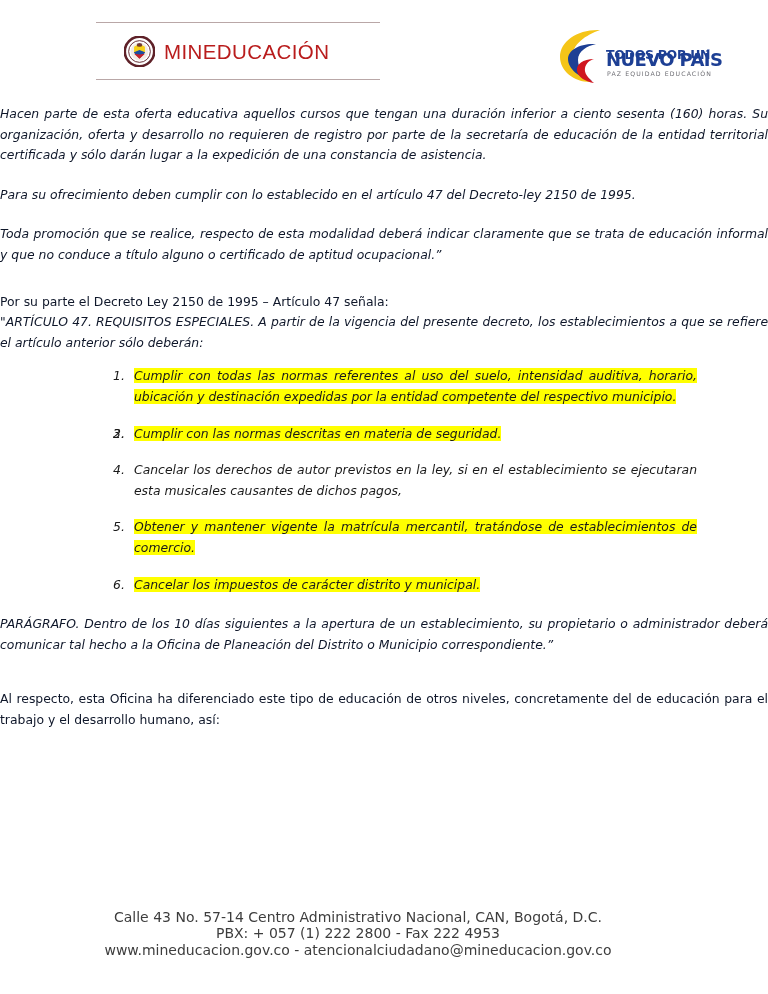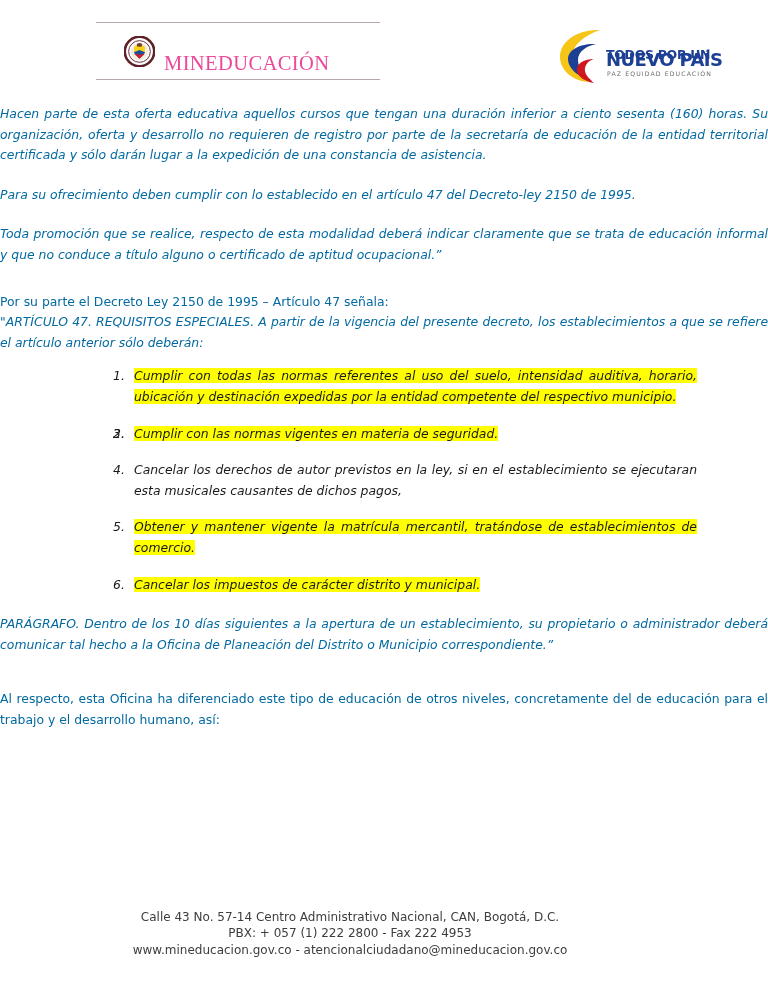--- a/index.html
+++ b/index.html
@@ -52,28 +52,27 @@
     position: absolute;
     left: 28px;
     top: 14px;
     width: 31px;
     height: 31px;
   }
   .logo-min .wordmark {
     position: absolute;
     left: 68px;
     top: 14px;
-    font-family: Liberation Serif, serif;
+    font-family: Liberation Sans, sans-serif;
     font-size: 20.5px;
     letter-spacing: 0.4px;
     font-weight: 400;
-    color: #ec4899;
+    color: #b91c1c;
     line-height: 31px;
     white-space: nowrap;
-    margin-top: 12px;
   }
 
   .logo-tpnp {
     position: absolute;
     left: 556px;
     top: 27px;
     width: 160px;
     height: 62px;
   }
   .logo-tpnp .swoosh {
@@ -123,21 +122,21 @@
     top: 104px;
     width: 768px;
   }
 
   p.para {
     margin: 0;
     font-family: "DejaVu Sans", sans-serif;
     font-size: 12.4px;
     line-height: 20.6px;
     text-align: justify;
-    color: #0369a1;
+    color: #0f172a;
   }
   p.italic { font-style: italic; }
 
   .quoted {
     margin-left: 112px;
     margin-right: 71px;
   }
   .flush {
     margin-left: 72px;
     margin-right: 71px;
@@ -181,26 +180,26 @@
   ol.reqs > li .li-text.hl {
     background-color: #ffff00;
     box-decoration-break: clone;
     margin-top: 44px;
     -webkit-box-decoration-break: clone;
   }
 
   
   .footer {
     position: absolute;
-    left: 0;
+    left: 8px;
     bottom: 36px;
     width: 700px;
     text-align: center;
     font-family: "DejaVu Sans", sans-serif;
-    font-size: 12px;
+    font-size: 14px;
     line-height: 16.5px;
     color: #3d3d3d;
   }
   .footer div { white-space: nowrap; }
 </style>
 </head>
 <body>
 
 <div class="page">
 
@@ -259,21 +258,21 @@
     <ol class="reqs">
       <li>
         <span class="num">1.</span>
         <span class="li-text hl">Cumplir con todas las normas referentes al uso del suelo, intensidad auditiva, horario, ubicación y destinación expedidas por la entidad competente del respectivo municipio.</span>
       </li>
       <li>
         <span class="num">2.</span>
       </li>
       <li>
         <span class="num">3.</span>
-        <span class="li-text hl">Cumplir con las normas vigentes en materia de seguridad.</span>
+        <span class="li-text hl">Cumplir con las normas descritas en materia de seguridad.</span>
       </li>
       <li>
         <span class="num">4.</span>
         <span class="li-text">Cancelar los derechos de autor previstos en la ley, si en el establecimiento se ejecutaran esta musicales causantes de dichos pagos,</span>
       </li>
       <li>
         <span class="num">5.</span>
         <span class="li-text hl">Obtener y mantener vigente la matrícula mercantil, tratándose de establecimientos de comercio.</span>
       </li>
       <li>

